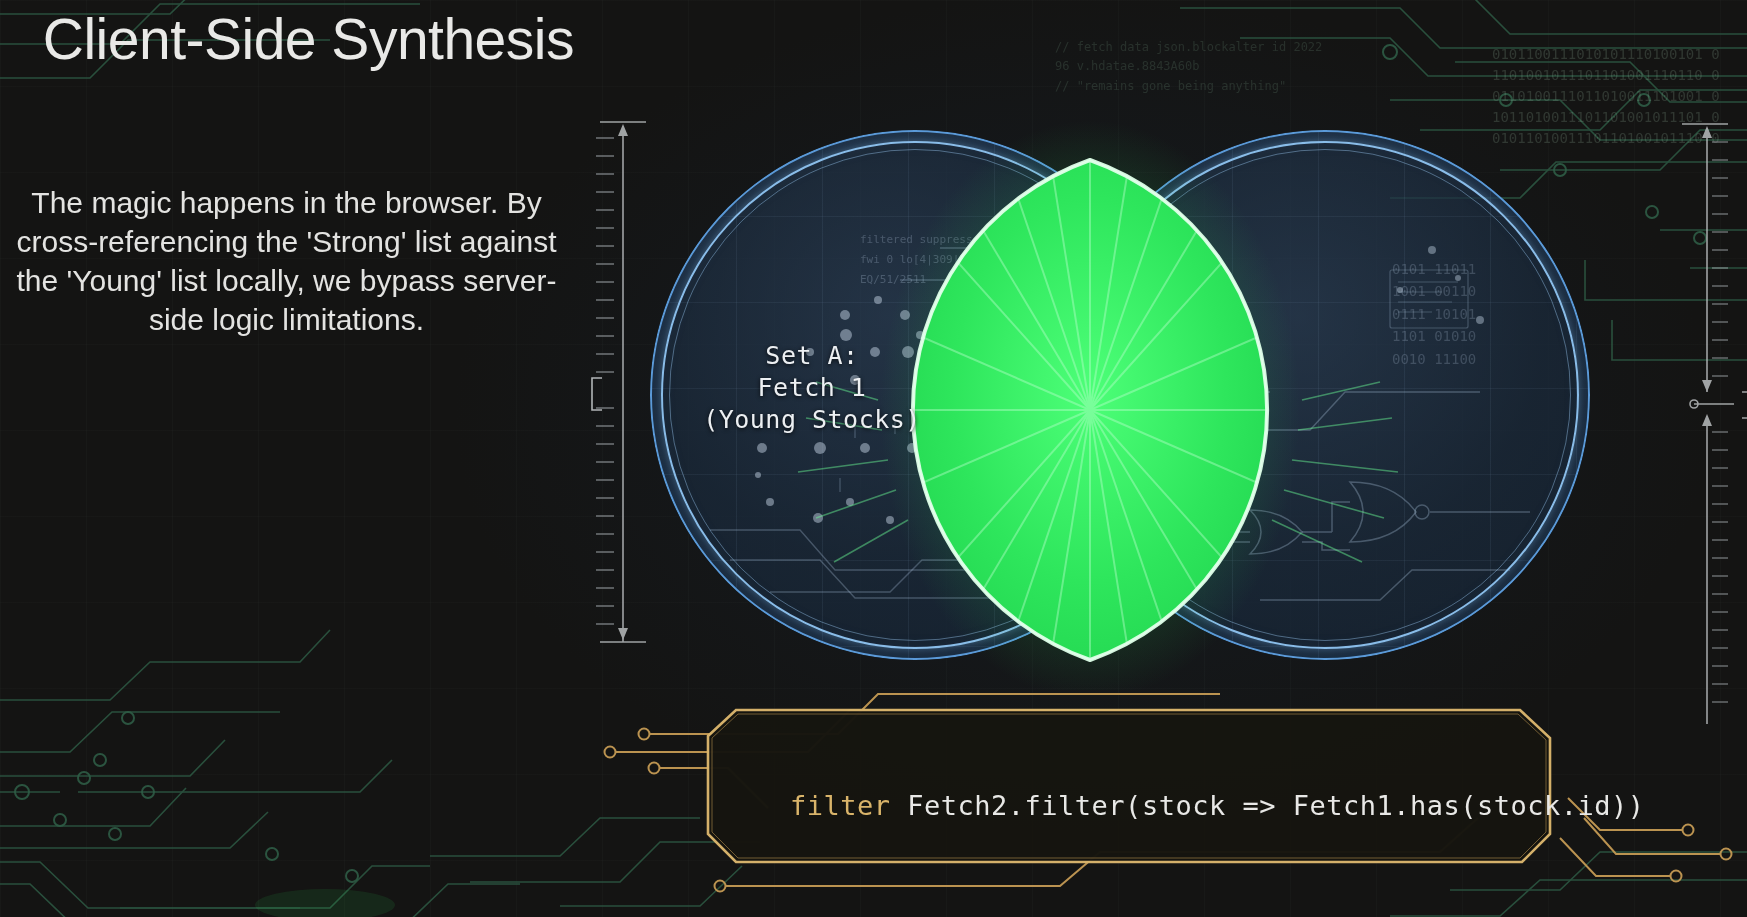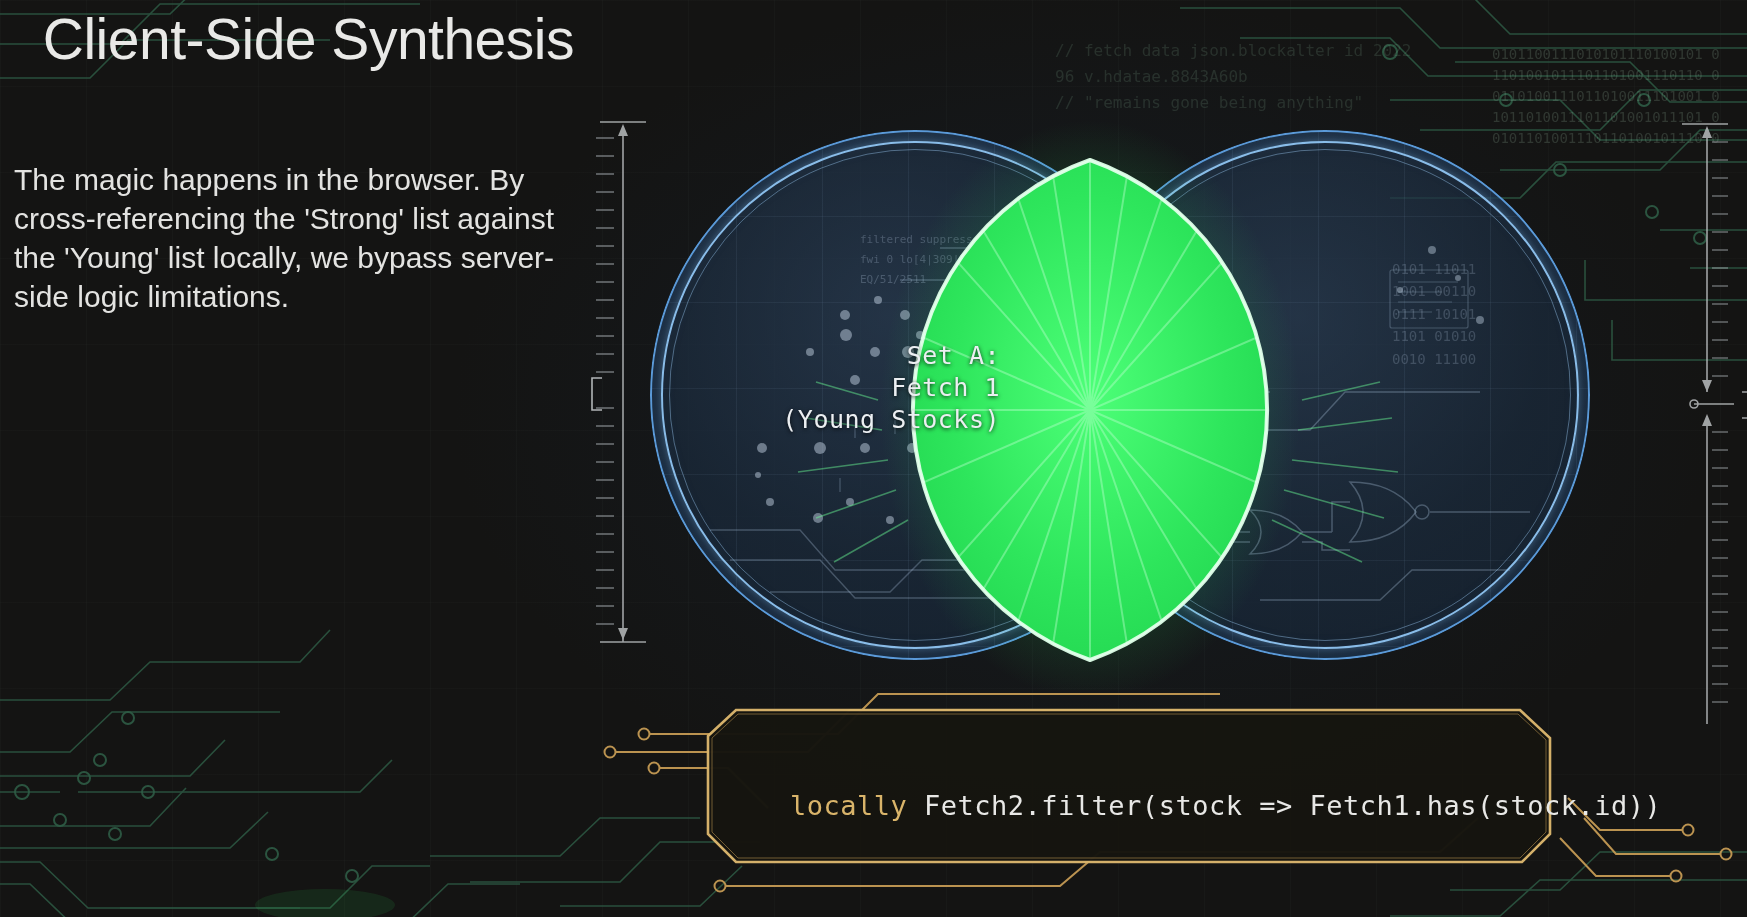--- a/index.html
+++ b/index.html
@@ -44,26 +44,27 @@
   .title {
     font-size:57px;
     line-height:1.05;
     font-weight:400;
     color:#e9e9e7;
     letter-spacing:-0.5px;
     white-space:nowrap;
     text-align:right;
   }
   .body-copy {
-    margin-top:90px;
+    margin-top:113px;
     font-size:30px;
     line-height:1.30;
     color:#e3e3e1;
     font-weight:400;
     max-width:545px;
+    text-align:center;
   }
 
   
   .venn-stage {
     position:absolute;
     left:620px; top:100px;
     width:1000px; height:590px;
     z-index:10;
   }
 
@@ -115,21 +116,21 @@
     font-family:"DejaVu Sans Mono", monospace;
     font-size:25px;
     line-height:1.28;
     color:#eceff2;
     text-align:center;
     letter-spacing:0.5px;
     text-shadow:0 1px 4px rgba(0,0,0,0.85);
     white-space:pre;
     z-index:16;
   }
-  .label-a { left:680px; top:340px; width:320px;text-align:right; }
+  .label-a { left:652px; top:340px; width:320px; }
   .label-b { left:1175px; top:340px; width:320px; }
 
   
   .lens-wrap {
     position:absolute;
     left:620px; top:100px;
     width:1000px; height:590px;
     z-index:15;
     pointer-events:none;
   }
@@ -174,21 +175,21 @@
   
   .deco-code {
     position:absolute;
     font-family:"DejaVu Sans Mono", monospace;
     white-space:pre;
     pointer-events:none;
     z-index:8;
   }
   .deco-top {
     left:1055px; top:38px;
-    font-size:16px; line-height:1.62;
+    font-size:12px; line-height:1.62;
     color:rgba(120,160,135,0.20);
   }
   .deco-tr {
     left:1492px; top:44px;
     font-size:14px; line-height:1.50;
     color:rgba(150,180,160,0.22);
   }
 </style>
 </head>
 <body>
@@ -548,16 +549,16 @@
         <circle cx="1166" cy="164" r="5.5"></circle>
         <circle cx="1116" cy="186" r="5.5"></circle>
         <path d="M166 196 H500 L540 162 H880 L918 128"></path>
         <circle cx="160" cy="196" r="5.5"></circle>
       </g>
 
       <path d="M148 46 L176 20 H960 L990 48 V144 L962 172 H176 L148 144 Z" fill="#16150f" stroke="#d8b46c" stroke-width="2.6" opacity="0.98"></path>
       <path d="M152 48 L178 24 H958 L986 50 V142 L960 168 H178 L152 142 Z" fill="none" stroke="#8a6e3c" stroke-width="1" opacity="0.8"></path>
     </svg>
 
-    <div class="code-text"><span class="code-kw">locally</span><span> Fetch2.filter(stock =&gt; Fetch1.has(stock.id))</span></div>
+    <div class="code-text"><span class="code-kw">filter</span><span> Fetch2.filter(stock =&gt; Fetch1.has(stock.id))</span></div>
   </div>
 
 </div>
 
 </body></html>

